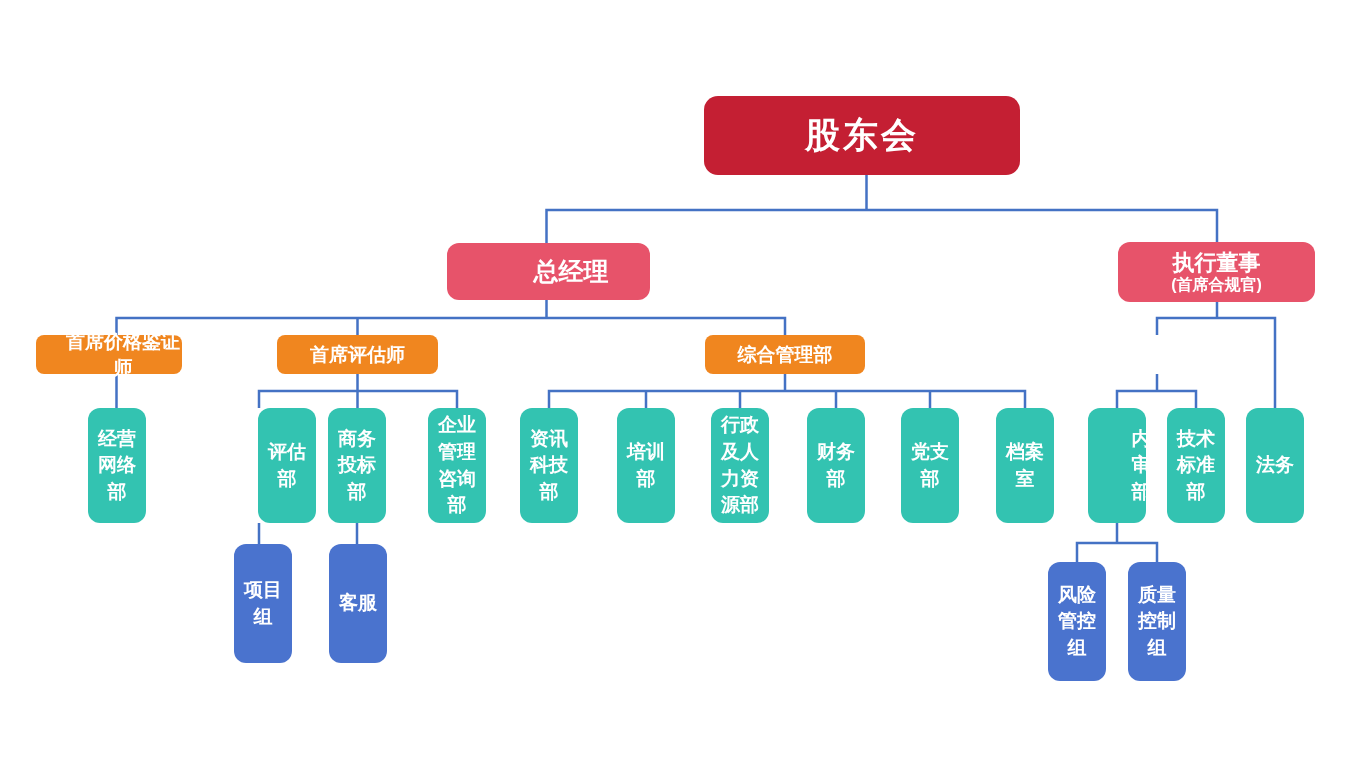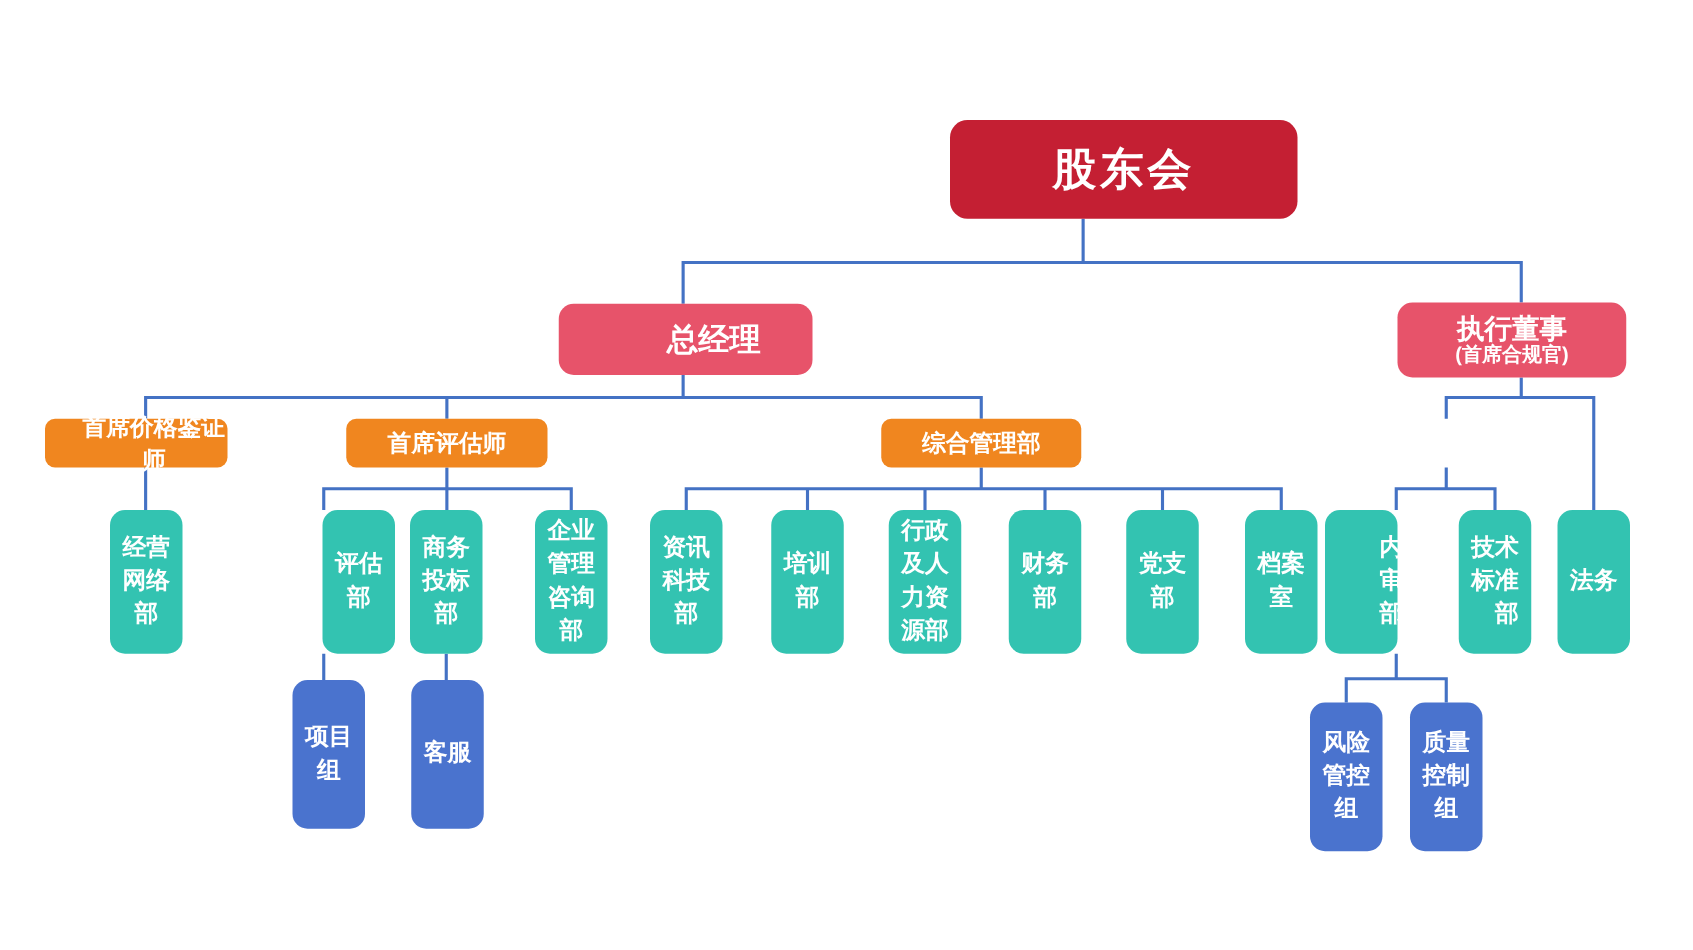--- a/index.html
+++ b/index.html
@@ -16,35 +16,35 @@
     display:flex; flex-direction:column; align-items:center; justify-content:center;
     color:var(--text); font-weight:700; text-align:center; white-space:pre-line;
     cursor:default;
   }
   .lvl1 { background:var(--level1-bg); border-radius:14px; font-size:35px; letter-spacing:3px; }
   .lvl2 { background:var(--level2-bg); border-radius:12px; }
   .lvl3 { background:var(--level3-bg); border-radius:8px; top:335px; height:39px; font-size:19px; }
   .lvl4 { background:var(--level4-bg); border-radius:12px; top:408px; width:58px; height:115px; font-size:19px; line-height:1.4; }
   .lvl5 { background:var(--level5-bg); border-radius:12px; width:58px; height:119px; font-size:19px; line-height:1.4; }
 
-  .n-shareholders { left:760px; top:96px;  width:278px; height:79px; }
+  .n-shareholders { left:704px; top:96px;  width:316px; height:79px; }
   .n-gm           { left:447px; top:243px; width:203px; height:57px; font-size:25px;padding-left:45px; }
-  .n-ed           { left:1118px; top:242px; width:183px; height:60px; }
+  .n-ed           { left:1118px; top:242px; width:197px; height:60px; }
   .n-ed .main { font-size:22px; line-height:1.2; }
   .n-ed .sub  { font-size:16px; line-height:1.15; }
 
   .n-cpa { left:36px;   width:146px;padding-left:28px; }
   .n-cv  { left:277px;  width:161px; }
   .n-gmd { left:705px;  width:160px; }
   .n-qcc { left:1077px; width:161px; }
 
   .n-bnd { left:88px; }   .n-vd  { left:230px;margin-left:28px; }  .n-bbd { left:328px; }
   .n-emc { left:428px; }  .n-itd { left:520px; }  .n-td  { left:617px; }
   .n-ahr { left:711px; }  .n-fd  { left:807px; }  .n-pb  { left:901px; }
-  .n-ar  { left:996px; }  .n-iad { left:1060px;padding-left:48px; } .n-tsd { left:1167px;text-align:right; }
+  .n-ar  { left:996px; }  .n-iad { left:1088px;padding-left:48px; } .n-tsd { left:1167px; }
   .n-la  { left:1246px; }
 
   .n-proj { left:234px;  top:544px; }
   .n-cs   { left:329px;  top:544px; }
   .n-risk { left:1048px; top:562px; }
   .n-qct  { left:1128px; top:562px;text-align:center; }
 </style>
 </head>
 <body>
 

